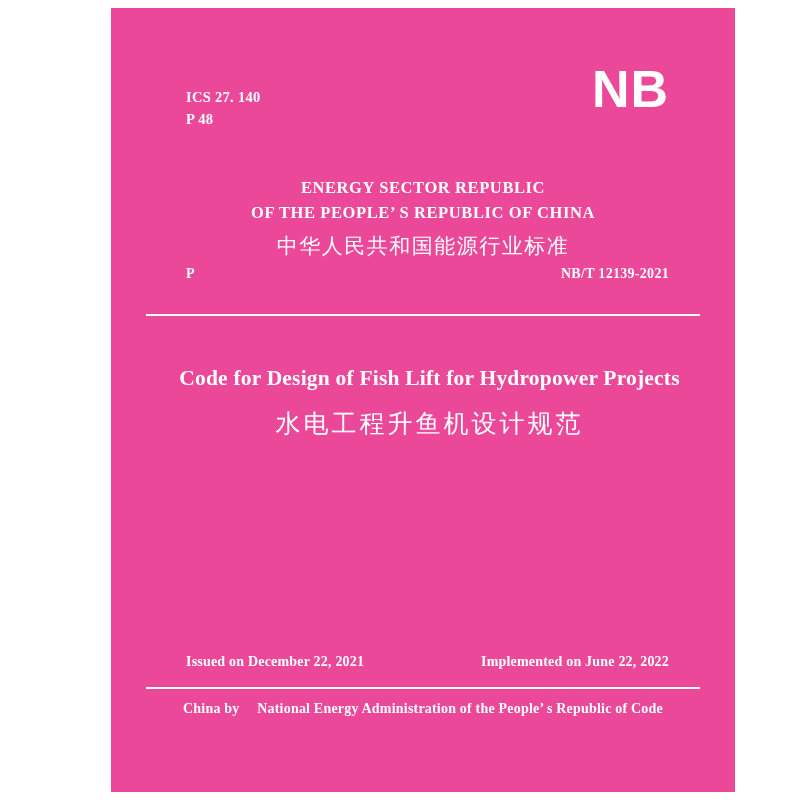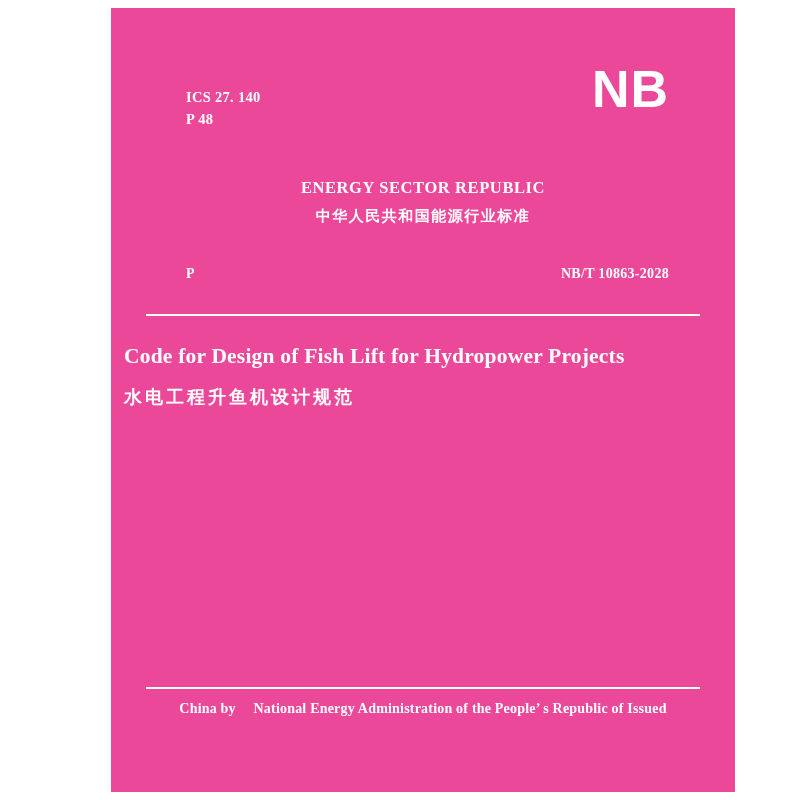--- a/index.html
+++ b/index.html
@@ -56,22 +56,22 @@
     top: 168px;
     text-align: center;
   }
   .org-en1, .org-en2 {
     font-size: 16.5px;
     font-weight: bold;
     letter-spacing: 0.6px;
     line-height: 1.5;
   }
   .org-cn {
-    font-size: 15px;
-    font-weight: bold;
+    font-size: 21px;
+    font-weight: normal;
     letter-spacing: 1.5px;
     margin-top: 6px;
   }
   .code-row {
     position: absolute;
     left: 75px;
     right: 66px;
     top: 258px;
     display: flex;
     justify-content: space-between;
@@ -86,32 +86,33 @@
     right: 35px;
     height: 2px;
     background: #ffffff;
   }
   .rule-top { top: 306px; }
   .rule-bottom { top: 679px; }
   .title-block {
     position: absolute;
     left: 0;
     right: 0;
-    top: 336px;
+    top: 358px;
+    text-align: center;
     padding-left: 13px;
   }
   .title-en {
     font-size: 21.5px;
     font-weight: bold;
     letter-spacing: 0.2px;
   }
   .title-cn {
     margin-top: 16px;
-    font-size: 18px;
-    font-weight: bold;
+    font-size: 25px;
+    font-weight: normal;
     letter-spacing: 3px;
   }
   .dates-row {
     position: absolute;
     left: 75px;
     right: 66px;
     top: 646px;
     display: flex;
     justify-content: space-between;
     align-items: baseline;
@@ -139,37 +140,42 @@
 
     <div class="ics-block">
       <div>ICS 27. 140</div>
       <div>P 48</div>
     </div>
 
     <div class="nb-logo">NB</div>
 
     <div class="org-block">
       <div class="org-en1">ENERGY SECTOR REPUBLIC</div>
+      <div class="org-en2">OF THE PEOPLE’ S REPUBLIC OF CHINA</div>
       <div class="org-cn">中华人民共和国能源行业标准</div>
     </div>
 
     <div class="code-row">
       <div>P</div>
-      <div>NB/T 10863-2028</div>
+      <div>NB/T 12139-2021</div>
     </div>
 
     <div class="rule rule-top"></div>
 
     <div class="title-block">
       <div class="title-en">Code for Design of Fish Lift for Hydropower Projects</div>
       <div class="title-cn">水电工程升鱼机设计规范</div>
     </div>
 
+    <div class="dates-row">
+      <div>Issued on December 22, 2021</div>
+      <div>Implemented on June 22, 2022</div>
+    </div>
 
     <div class="rule rule-bottom"></div>
 
     <div class="issuer-row">
       <span class="issuer-label">China by</span>
-      <span>National Energy Administration of the People’ s Republic of Issued</span>
+      <span>National Energy Administration of the People’ s Republic of Code</span>
     </div>
 
   </div>
 </div>
 
 </body></html>

